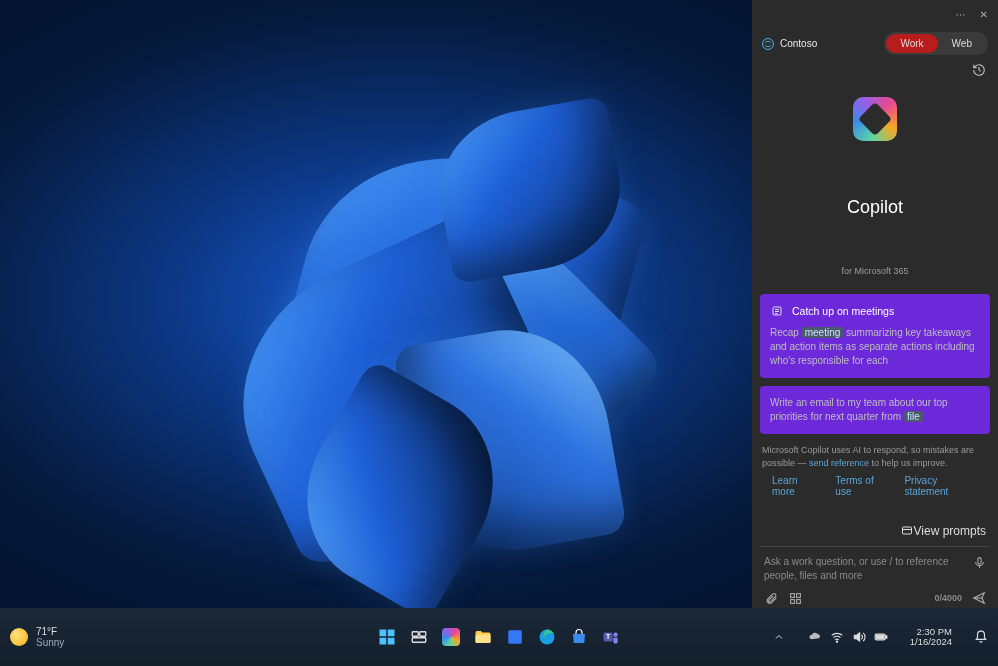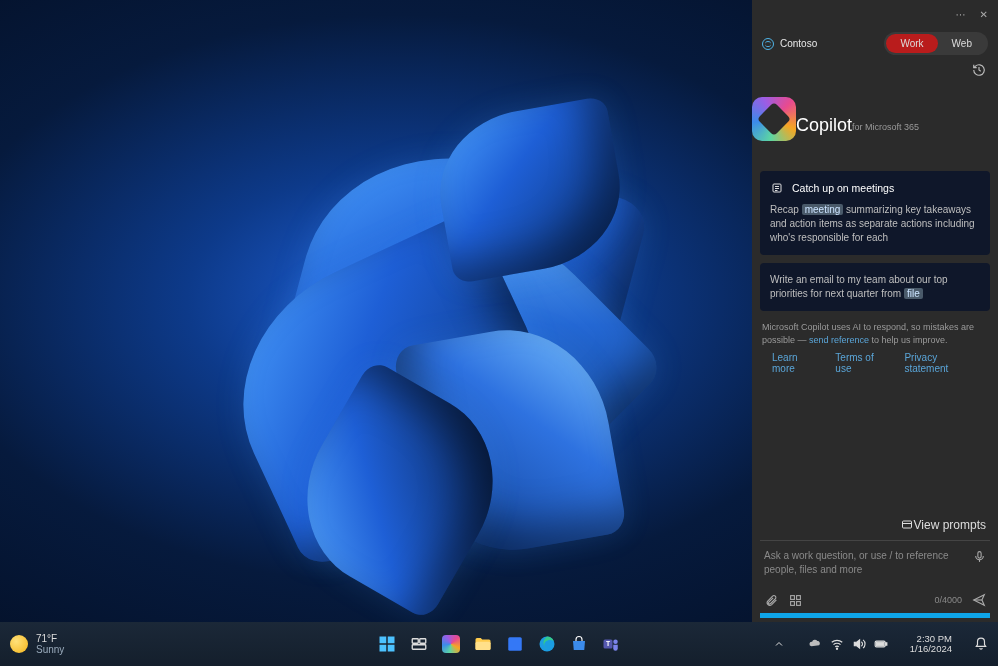--- a/index.html
+++ b/index.html
@@ -21,43 +21,43 @@
 .cp-titlebar { height: 28px; display: flex; align-items: center; justify-content: flex-end; gap: 14px; padding: 0 10px; }
 .cp-titlebar span { color: #aaa; cursor: pointer; }
 .cp-header { display: flex; align-items: center; padding: 4px 10px 8px; gap: 8px; }
 .cp-org { display: flex; align-items: center; gap: 6px; color: #e8e8e8; font-size: 10px; }
 .cp-org-icon { width: 12px; height: 12px; border: 1.5px solid #4fb4e8; border-radius: 50%; position: relative; }
 .cp-org-icon::after { content: ''; position: absolute; inset: 2px; border: 1px solid #4fb4e8; border-radius: 50%; border-left: none; border-right: none; }
 .cp-tabs { margin-left: auto; background: #3a3a3a; border-radius: 14px; display: flex; padding: 2px; }
 .cp-tab { padding: 4px 14px; border-radius: 12px; font-size: 10px; color: #ddd; cursor: pointer; }
 .cp-tab.active { background: #b91c1c; }
 .cp-history { text-align: right; padding: 0 12px 4px; }
-.cp-hero { display: flex; flex-direction: row; align-items: center; padding: 14px 0 18px; }
+.cp-hero { display: flex; flex-direction: column; align-items: center; padding: 14px 0 18px; gap: 44px; }
 .cp-logo { width: 44px; height: 44px; border-radius: 10px; background: conic-gradient(from 45deg, #e84a8f, #f6a623, #5dd6a2, #3b8beb, #9b5de5, #e84a8f); position: relative; margin-bottom: 12px; }
 .cp-logo::after { content: ''; position: absolute; inset: 10px; background: #2b2b2b; border-radius: 4px; transform: rotate(45deg); }
 .cp-title { color: #fff; font-size: 18px; font-weight: 400; }
 .cp-sub { color: #9a9a9a; font-size: 9px; margin-top: 4px; }
 .cp-cards { padding: 0 8px; display: flex; flex-direction: column; gap: 8px; }
-.cp-card { background: #0f172a; border-radius: 4px; padding: 10px; }
+.cp-card { background: #6d28d9; border-radius: 4px; padding: 10px; }
 .cp-card-head { display: flex; align-items: center; gap: 8px; color: #fff; font-size: 10.5px; margin-bottom: 8px; }
 .cp-card-body { color: #bfbfbf; font-size: 10px; line-height: 1.4; }
 .cp-token { background: #4a5a6a; color: #cbe3ff; padding: 0 3px; border-radius: 2px; }
 .cp-disclaimer { padding: 10px 10px 6px; font-size: 9px; line-height: 1.4; color: #9a9a9a; }
 .cp-link { color: #5aa5d8; cursor: pointer; }
 .cp-links { padding: 0 20px 8px; display: flex; gap: 16px; font-size: 10px; }
 .cp-viewprompts { text-align: right; padding: 6px 12px 8px; font-size: 12px; color: #ddd; display: flex; justify-content: flex-end; align-items: flex-end; cursor: pointer; }
 .cp-input { margin: 0 8px; border-top: 1px solid #444; padding: 8px 4px 4px; display: flex; align-items: flex-start; gap: 6px; }
 .cp-input-text { flex: 1; color: #8a8a8a; font-size: 10px; line-height: 1.4; }
-.cp-inputbar { margin: 8px 8px 6px; display: flex; align-items: center; gap: 10px; padding: 4px 4px 6px; border-bottom: 5px solid #0ea5e9; }
+.cp-inputbar { margin: 0 8px 6px; display: flex; align-items: center; gap: 10px; padding: 4px 4px 6px; border-bottom: 7px solid #0ea5e9; font-weight: bold; }
 .cp-inputbar .sp { flex: 1; }
 .cp-count { font-size: 9px; color: #8a8a8a; }
 .icn { width: 14px; height: 14px; display: inline-flex; align-items: center; justify-content: center; color: #bbb; }
 
 
-.taskbar { position: absolute; left: 0; right: 0; bottom: 0; height: 44px; background: linear-gradient(180deg, #1b2838, #141f2c); display: flex; align-items: center; padding: 16px 10px; color: #ddd; font-size: 10px; }
+.taskbar { position: absolute; left: 0; right: 0; bottom: 0; height: 58px; background: linear-gradient(180deg, #1b2838, #141f2c); display: flex; align-items: center; padding: 16px 10px; color: #ddd; font-size: 10px; }
 .tb-weather { display: flex; align-items: center; gap: 8px; }
 .tb-sun { width: 18px; height: 18px; border-radius: 50%; background: radial-gradient(circle at 35% 35%, #ffe17a, #f4b41a); }
 .tb-weather-text { display: flex; flex-direction: column; line-height: 1.1; }
 .tb-center { position: absolute; left: 50%; transform: translateX(-50%); display: flex; align-items: center; gap: 6px; }
 .tb-icon { width: 26px; height: 26px; border-radius: 4px; display: flex; align-items: center; justify-content: center; cursor: pointer; }
 .tb-search { display: flex; align-items: center; gap: 8px; background: rgba(255,255,255,.08); border-radius: 14px; padding: 4px 12px 4px 8px; width: 130px; height: 26px; cursor: text; }
 .tb-right { margin-left: auto; display: flex; align-items: center; gap: 22px; }
 .tb-tray { display: flex; align-items: center; gap: 8px; }
 .tb-clock { display: flex; flex-direction: column; align-items: flex-end; line-height: 1.1; font-size: 9.5px; }
 

